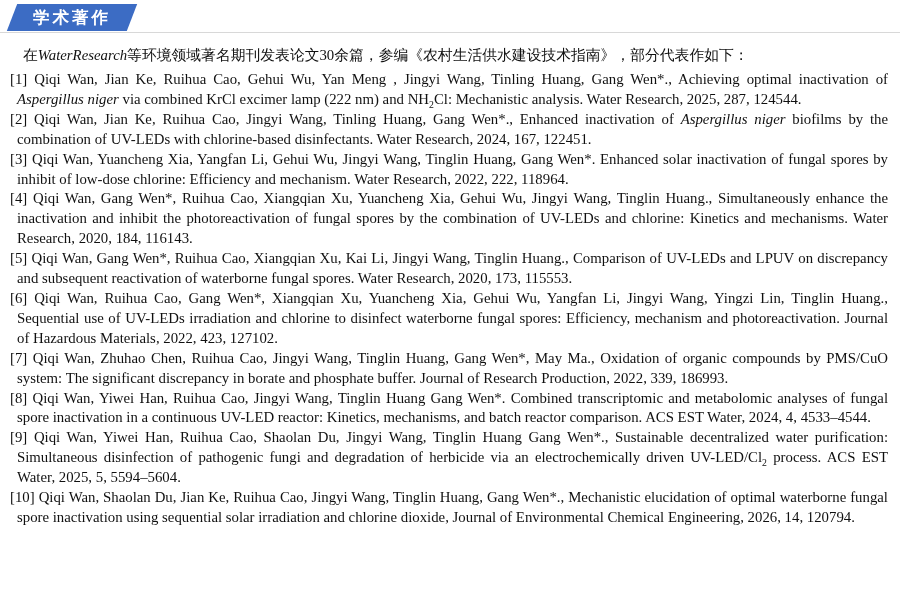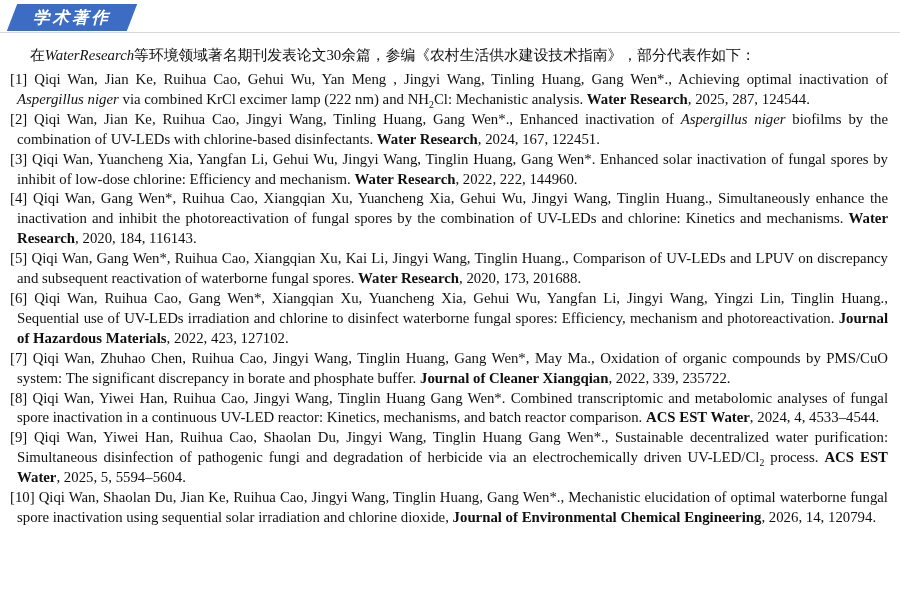--- a/index.html
+++ b/index.html
@@ -37,63 +37,62 @@
     position: absolute;
     left: 12px;
     top: 4px;
     width: 120px;
     height: 27px;
     display: flex;
     align-items: center;
     justify-content: center;
     color: #ffffff;
     font-family: "Liberation Sans", sans-serif;
-    font-style: italic;
     font-weight: bold;
     font-size: 16.5px;
     letter-spacing: 3px;
   }
   .content {
     padding: 0 12px 0 10px;
   }
   .intro {
-    margin: 12px 0 5px 20px;
+    margin: 12px 0 5px 13px;
     font-size: 14.8px;
     line-height: 20px;
     white-space: nowrap;
   }
   .ref-list { }
   .ref-item {
     margin-left: 7px;
     text-indent: -7px;
     text-align: justify;
     font-size: 14.8px;
     line-height: 19.9px;
   }
   .seg-i { font-style: italic; }
-  .seg-b { font-weight: bold; }
+  .seg-b { font-weight: normal; }
   .seg-sub { vertical-align: sub; font-size: 0.66em; line-height: 0; }
   .ref-marker { }
 </style>
 </head>
 <body>
 
 <div class="header">
   <div class="badge-shape"></div>
   <div class="badge-label">学术著作</div>
   <div class="divider"></div>
 </div>
 
 <div class="content">
   <div class="intro"><span class="">在</span><span class="seg-i">WaterResearch</span><span class="">等环境领域著名期刊发表论文30余篇，参编《农村生活供水建设技术指南》，部分代表作如下：</span></div>
   <div class="ref-list">
       <div class="ref-item"><span class="ref-marker">[1]</span> <span class="">Qiqi Wan, Jian Ke, Ruihua Cao, Gehui Wu, Yan Meng , Jingyi Wang, Tinling Huang, Gang Wen*., Achieving optimal inactivation of </span><span class="seg-i">Aspergillus niger</span><span class=""> via combined KrCl excimer lamp (222 nm) and NH</span><span class="seg-sub">2</span><span class="">Cl: Mechanistic analysis. </span><span class="seg-b">Water Research</span><span class="">, 2025, 287, 124544.</span></div>
       <div class="ref-item"><span class="ref-marker">[2]</span> <span class="">Qiqi Wan, Jian Ke, Ruihua Cao, Jingyi Wang, Tinling Huang, Gang Wen*., Enhanced inactivation of </span><span class="seg-i">Aspergillus niger</span><span class=""> biofilms by the combination of UV-LEDs with chlorine-based disinfectants. </span><span class="seg-b">Water Research</span><span class="">, 2024, 167, 122451.</span></div>
-      <div class="ref-item"><span class="ref-marker">[3]</span> <span class="">Qiqi Wan, Yuancheng Xia, Yangfan Li, Gehui Wu, Jingyi Wang, Tinglin Huang, Gang Wen*. Enhanced solar inactivation of fungal spores by inhibit of low-dose chlorine: Efficiency and mechanism. </span><span class="seg-b">Water Research</span><span class="">, 2022, 222, 144960.</span></div>
+      <div class="ref-item"><span class="ref-marker">[3]</span> <span class="">Qiqi Wan, Yuancheng Xia, Yangfan Li, Gehui Wu, Jingyi Wang, Tinglin Huang, Gang Wen*. Enhanced solar inactivation of fungal spores by inhibit of low-dose chlorine: Efficiency and mechanism. </span><span class="seg-b">Water Research</span><span class="">, 2022, 222, 118964.</span></div>
       <div class="ref-item"><span class="ref-marker">[4]</span> <span class="">Qiqi Wan, Gang Wen*, Ruihua Cao, Xiangqian Xu, Yuancheng Xia, Gehui Wu, Jingyi Wang, Tinglin Huang., Simultaneously enhance the inactivation and inhibit the photoreactivation of fungal spores by the combination of UV-LEDs and chlorine: Kinetics and mechanisms. </span><span class="seg-b">Water Research</span><span class="">, 2020, 184, 116143.</span></div>
-      <div class="ref-item"><span class="ref-marker">[5]</span> <span class="">Qiqi Wan, Gang Wen*, Ruihua Cao, Xiangqian Xu, Kai Li, Jingyi Wang, Tinglin Huang., Comparison of UV-LEDs and LPUV on discrepancy and subsequent reactivation of waterborne fungal spores. </span><span class="seg-b">Water Research</span><span class="">, 2020, 173, 201688.</span></div>
+      <div class="ref-item"><span class="ref-marker">[5]</span> <span class="">Qiqi Wan, Gang Wen*, Ruihua Cao, Xiangqian Xu, Kai Li, Jingyi Wang, Tinglin Huang., Comparison of UV-LEDs and LPUV on discrepancy and subsequent reactivation of waterborne fungal spores. </span><span class="seg-b">Water Research</span><span class="">, 2020, 173, 115553.</span></div>
       <div class="ref-item"><span class="ref-marker">[6]</span> <span class="">Qiqi Wan, Ruihua Cao, Gang Wen*, Xiangqian Xu, Yuancheng Xia, Gehui Wu, Yangfan Li, Jingyi Wang, Yingzi Lin, Tinglin Huang., Sequential use of UV-LEDs irradiation and chlorine to disinfect waterborne fungal spores: Efficiency, mechanism and photoreactivation. </span><span class="seg-b">Journal of Hazardous Materials</span><span class="">, 2022, 423, 127102.</span></div>
-      <div class="ref-item"><span class="ref-marker">[7]</span> <span class="">Qiqi Wan, Zhuhao Chen, Ruihua Cao, Jingyi Wang, Tinglin Huang, Gang Wen*, May Ma., Oxidation of organic compounds by PMS/CuO system: The significant discrepancy in borate and phosphate buffer. </span><span class="seg-b">Journal of Cleaner Xiangqian</span><span class="">, 2022, 339, 235722.</span></div>
+      <div class="ref-item"><span class="ref-marker">[7]</span> <span class="">Qiqi Wan, Zhuhao Chen, Ruihua Cao, Jingyi Wang, Tinglin Huang, Gang Wen*, May Ma., Oxidation of organic compounds by PMS/CuO system: The significant discrepancy in borate and phosphate buffer. </span><span class="seg-b">Journal of Research Production</span><span class="">, 2022, 339, 186993.</span></div>
       <div class="ref-item"><span class="ref-marker">[8]</span> <span class="">Qiqi Wan, Yiwei Han, Ruihua Cao, Jingyi Wang, Tinglin Huang Gang Wen*. Combined transcriptomic and metabolomic analyses of fungal spore inactivation in a continuous UV-LED reactor: Kinetics, mechanisms, and batch reactor comparison. </span><span class="seg-b">ACS EST Water</span><span class="">, 2024, 4, 4533–4544.</span></div>
       <div class="ref-item"><span class="ref-marker">[9]</span> <span class="">Qiqi Wan, Yiwei Han, Ruihua Cao, Shaolan Du, Jingyi Wang, Tinglin Huang Gang Wen*., Sustainable decentralized water purification: Simultaneous disinfection of pathogenic fungi and degradation of herbicide via an electrochemically driven UV-LED/Cl</span><span class="seg-sub">2</span><span class=""> process. </span><span class="seg-b">ACS EST Water</span><span class="">, 2025, 5, 5594–5604.</span></div>
       <div class="ref-item"><span class="ref-marker">[10]</span> <span class="">Qiqi Wan, Shaolan Du, Jian Ke, Ruihua Cao, Jingyi Wang, Tinglin Huang, Gang Wen*., Mechanistic elucidation of optimal waterborne fungal spore inactivation using sequential solar irradiation and chlorine dioxide, </span><span class="seg-b">Journal of Environmental Chemical Engineering</span><span class="">, 2026, 14, 120794.</span></div>
     </div>
 </div>
 
 </body></html>

